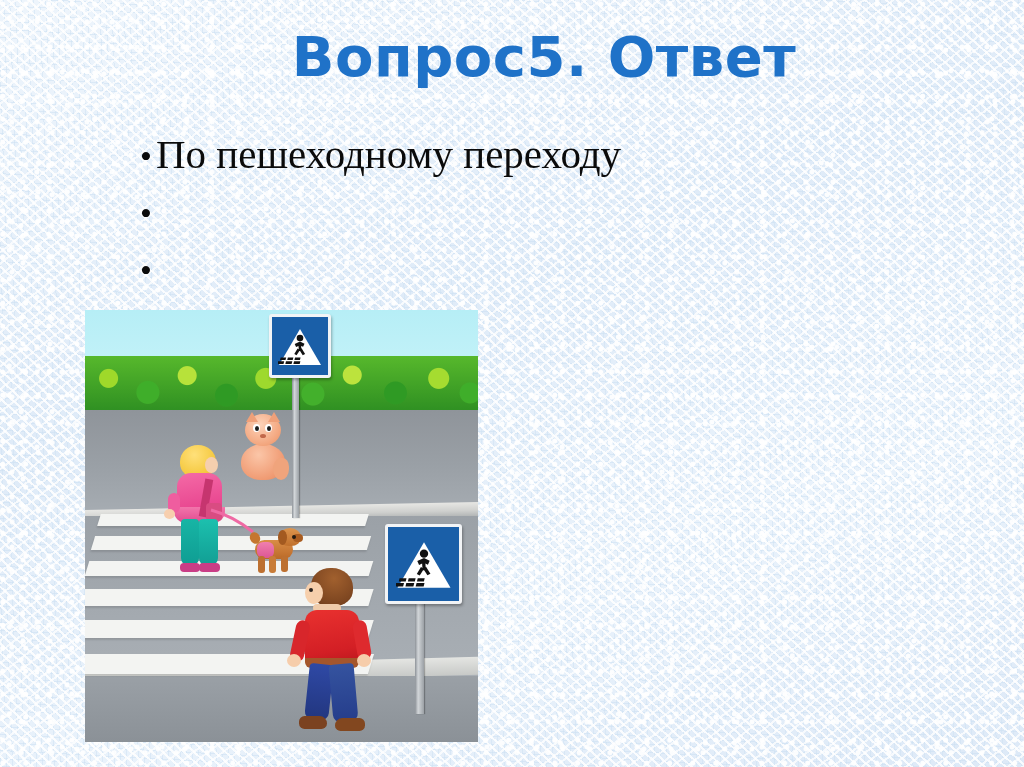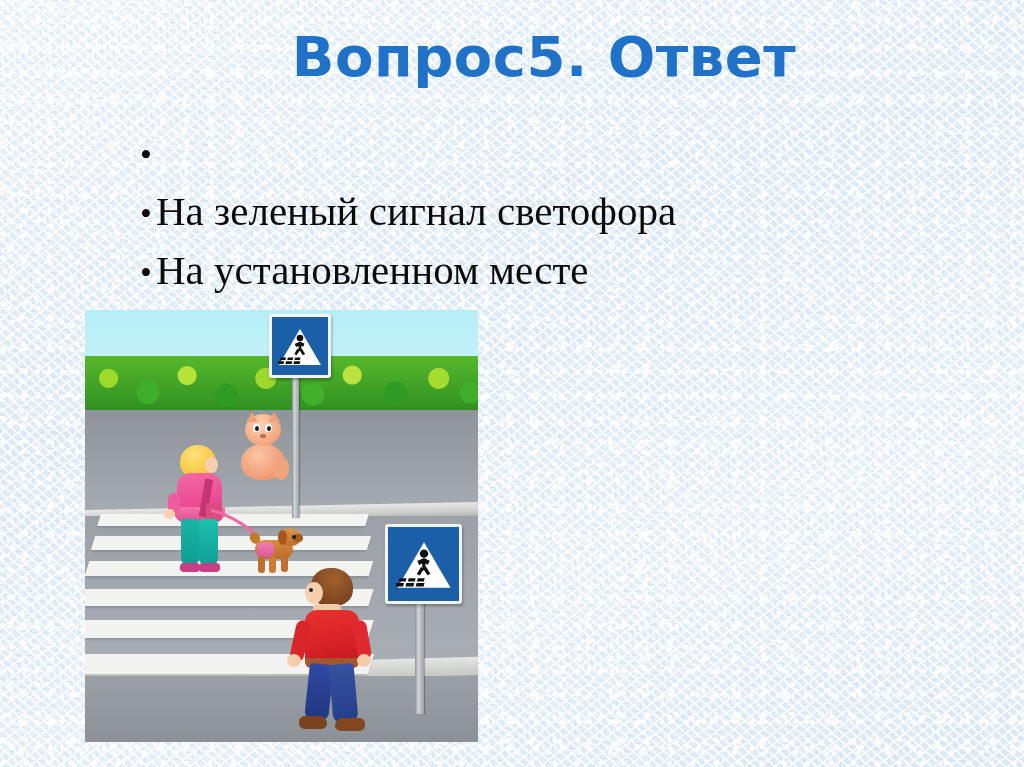--- a/index.html
+++ b/index.html
@@ -210,30 +210,29 @@
 <body>
 
 <div id="slide">
 
   <div id="title">Вопрос5. Ответ</div>
 
   <div id="bullets">
 
     <div class="bullet-row">
       <span class="bullet-dot">•</span>
+      <span class="bullet-text">По пешеходному переходу</span>
     </div>
 
     <div class="bullet-row">
       <span class="bullet-dot">•</span>
-      <span class="bullet-text">На зеленый сигнал светофора</span>
     </div>
 
     <div class="bullet-row">
       <span class="bullet-dot">•</span>
-      <span class="bullet-text">На установленном месте</span>
     </div>
 
   </div>
 
   <div id="illustration">
 
     <div class="sky"></div>
     <div class="hedge"></div>
     <div class="far-road"></div>
     <div class="curb"></div>

